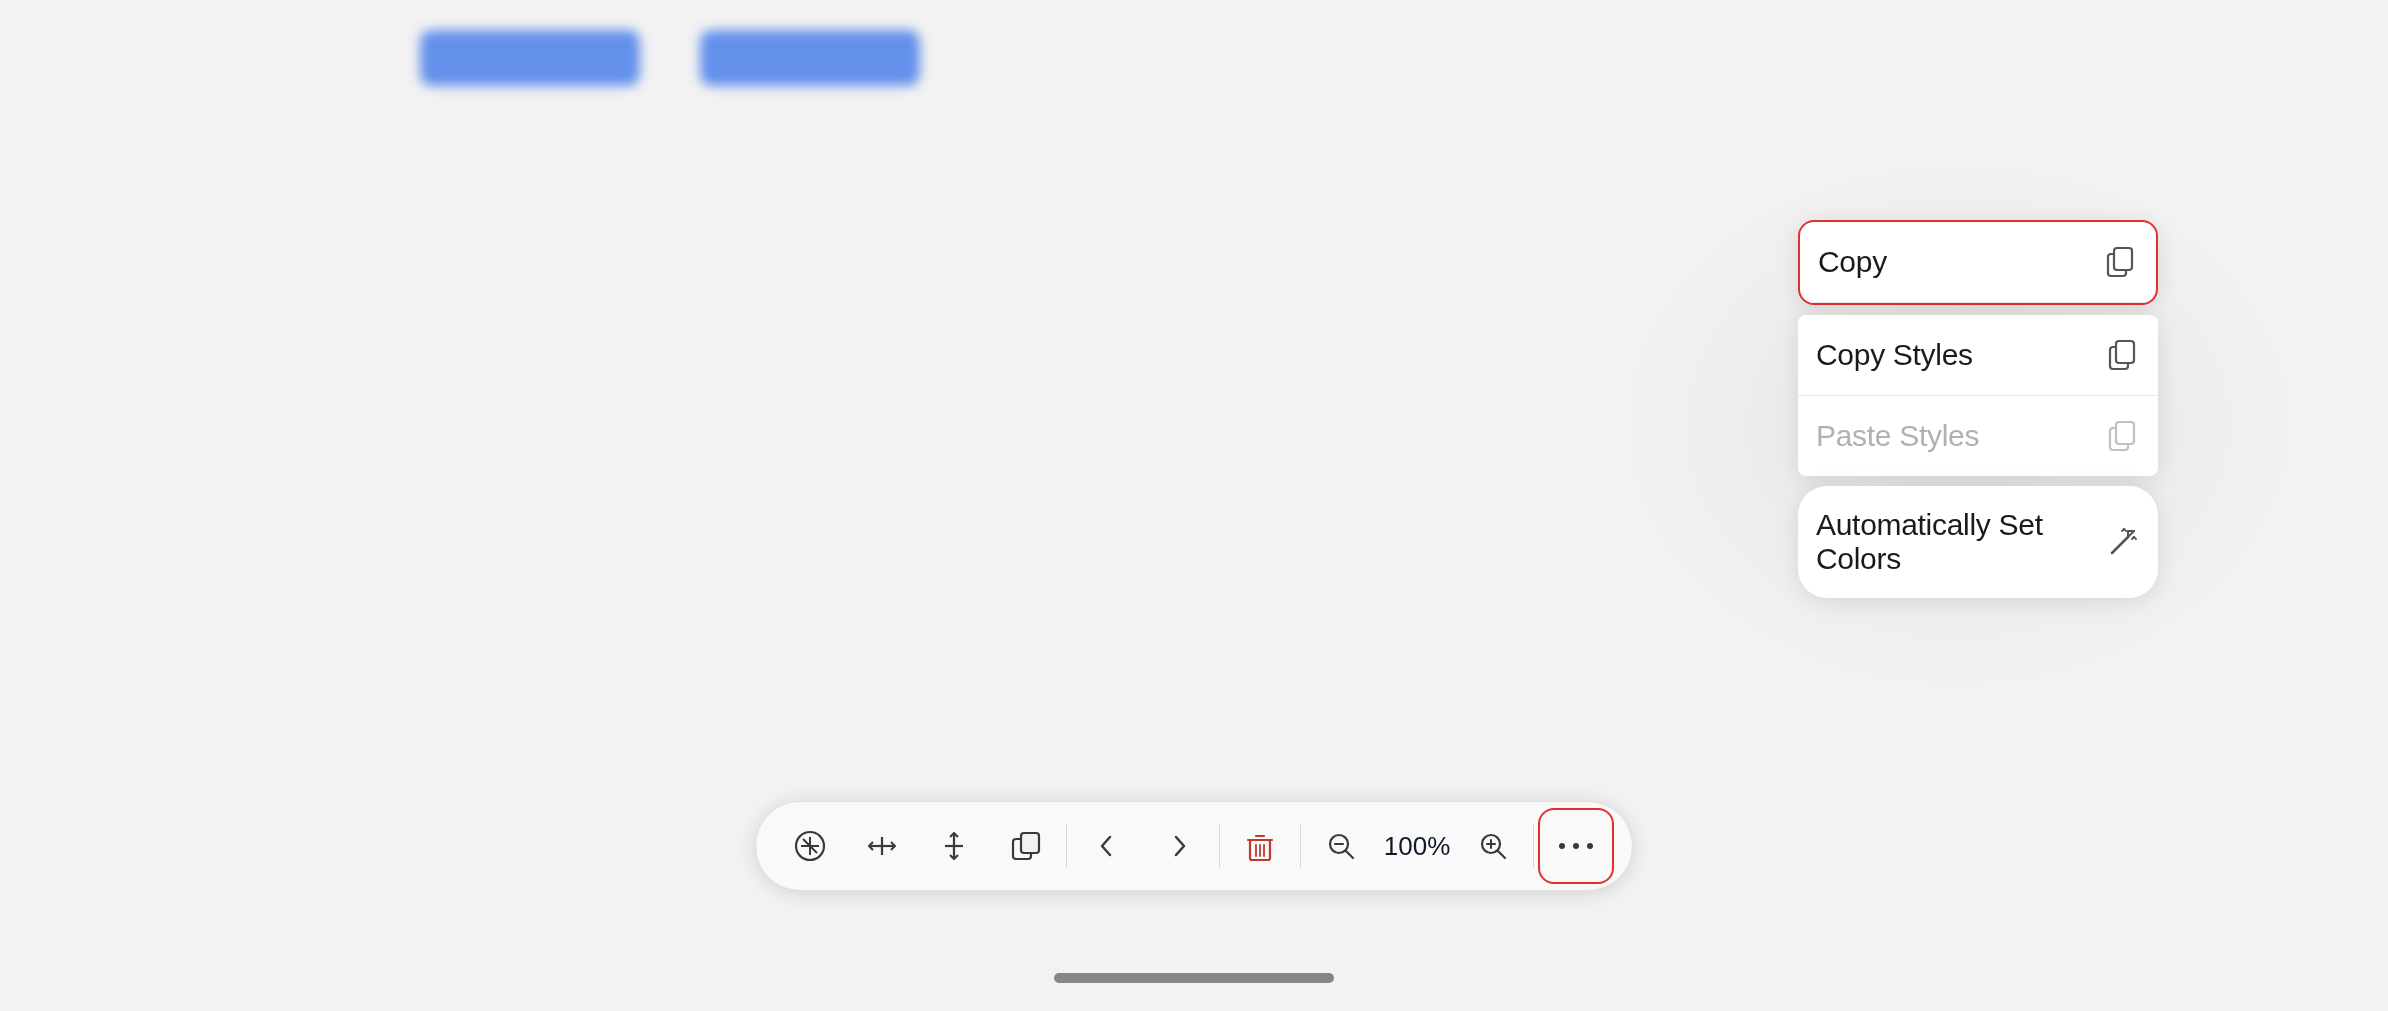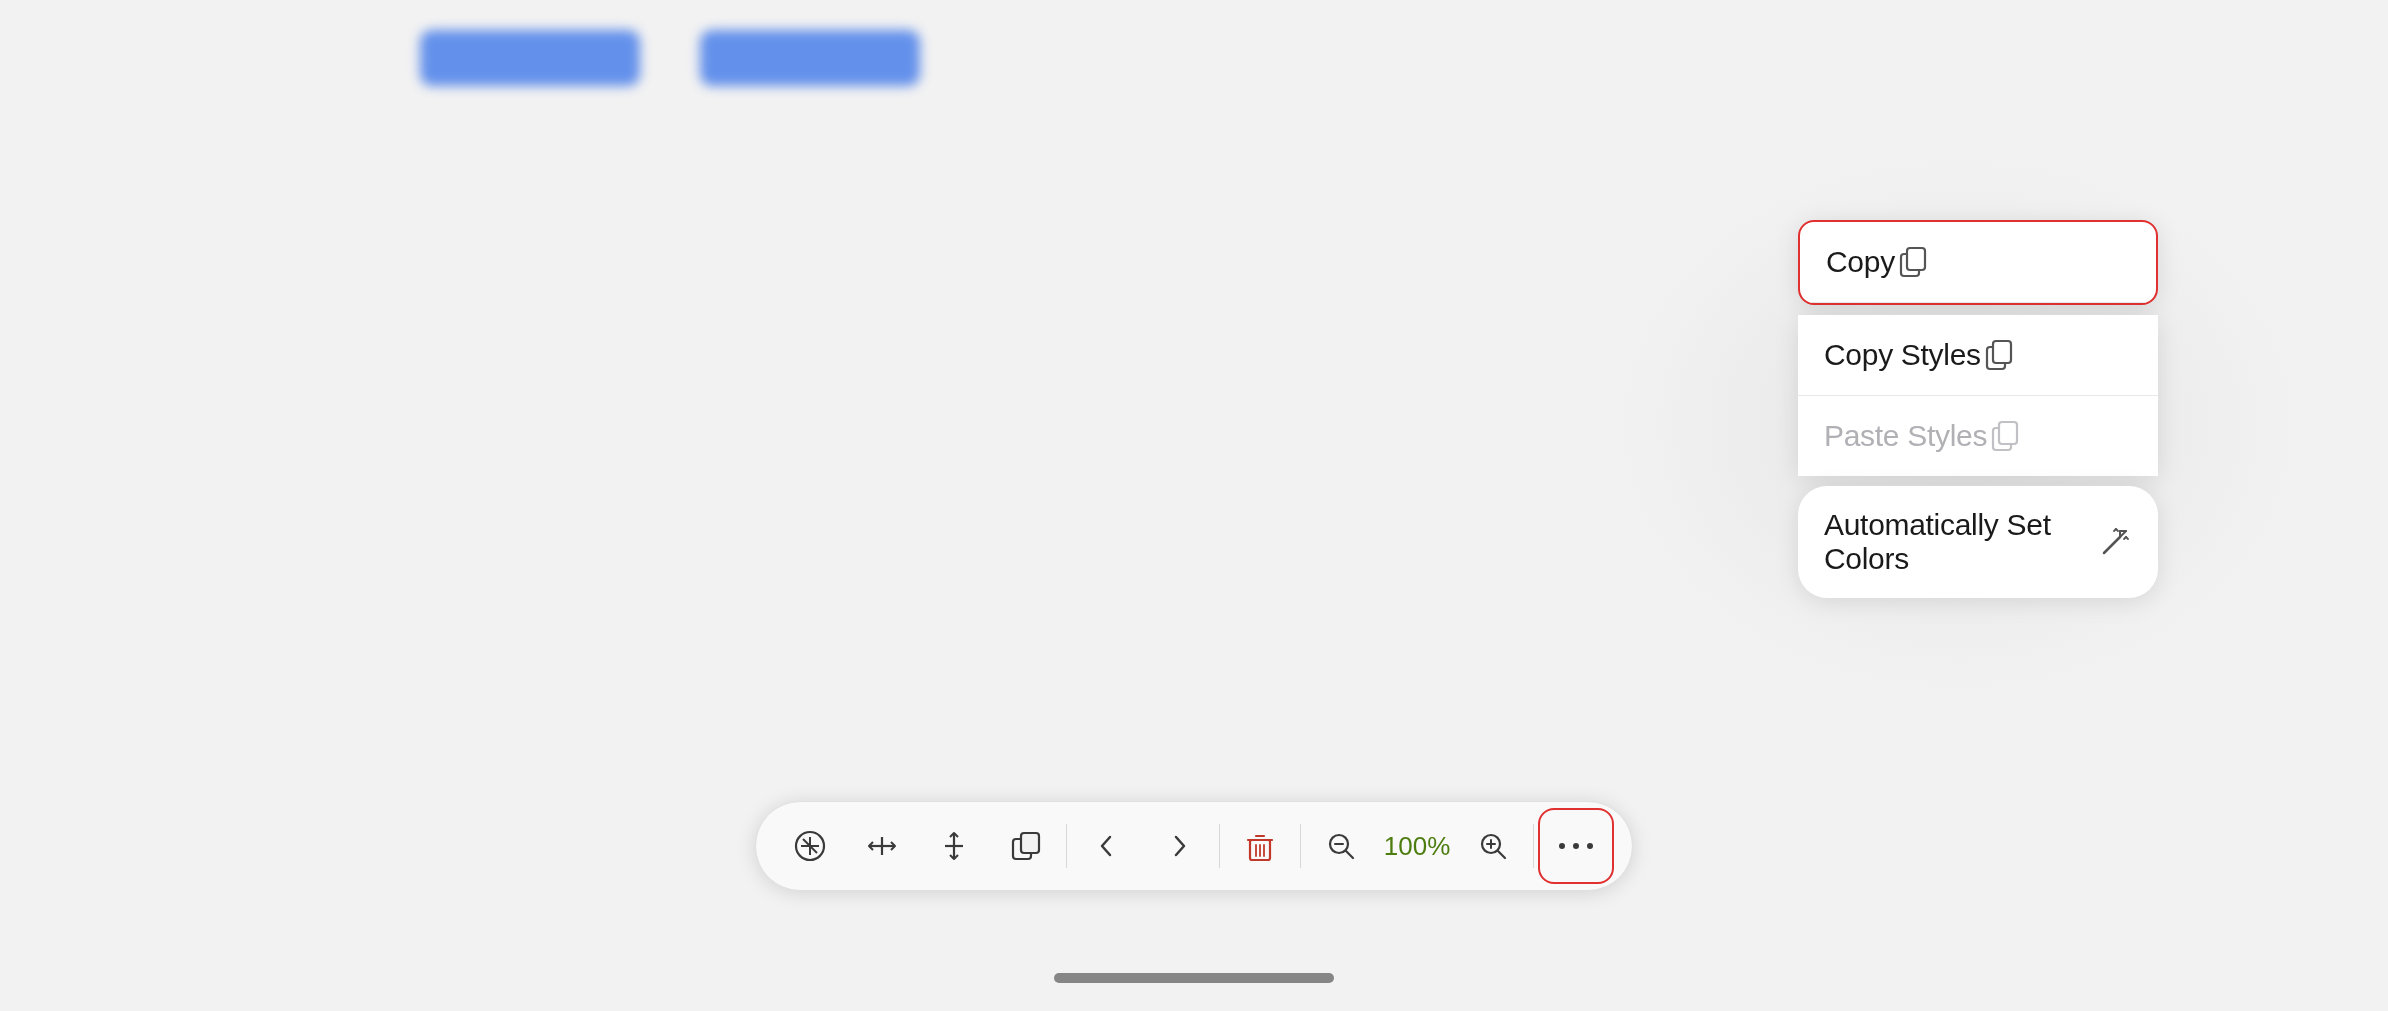--- a/index.html
+++ b/index.html
@@ -64,39 +64,39 @@
       border-radius: 16px;
       border: 2px solid #e03030;
       overflow: hidden;
       margin-bottom: 10px;
       box-shadow: 0 4px 24px rgba(0,0,0,0.10);
     }
 
     
     .menu-section {
       background: #ffffff;
-      border-radius: 0;
+      border-radius: 8px;
       overflow: hidden;
       margin-bottom: 10px;
       box-shadow: 0 4px 24px rgba(0,0,0,0.10);
     }
 
     
     .menu-section-last {
       background: #ffffff;
       border-radius: 29px;
       overflow: hidden;
       box-shadow: 0 4px 24px rgba(0,0,0,0.10);
     }
 
     .menu-item {
       display: flex;
       align-items: center;
-      justify-content: flex-start;
-      padding: 22px 26px;
+      justify-content: space-between;
+      padding: 22px 18px;
       cursor: pointer;
       transition: background 0.1s;
     }
 
     .menu-item-divider {
       border-bottom: 1px solid #e8e8ea;
     }
 
     .menu-item-label {
       font-size: 30px;
@@ -168,21 +168,21 @@
 
     .toolbar-separator {
       width: 1px;
       height: 44px;
       background: #d8d8d8;
       margin: 0 4px;
     }
 
     .toolbar-zoom-label {
       font-size: 26px;
-      color: #4d7c0f;
+      color: #0f172a;
       padding: 0 6px;
       min-width: 80px;
       text-align: center;
       font-weight: 400;
     }
 
     
     .home-bar {
       position: absolute;
       bottom: 28px;

